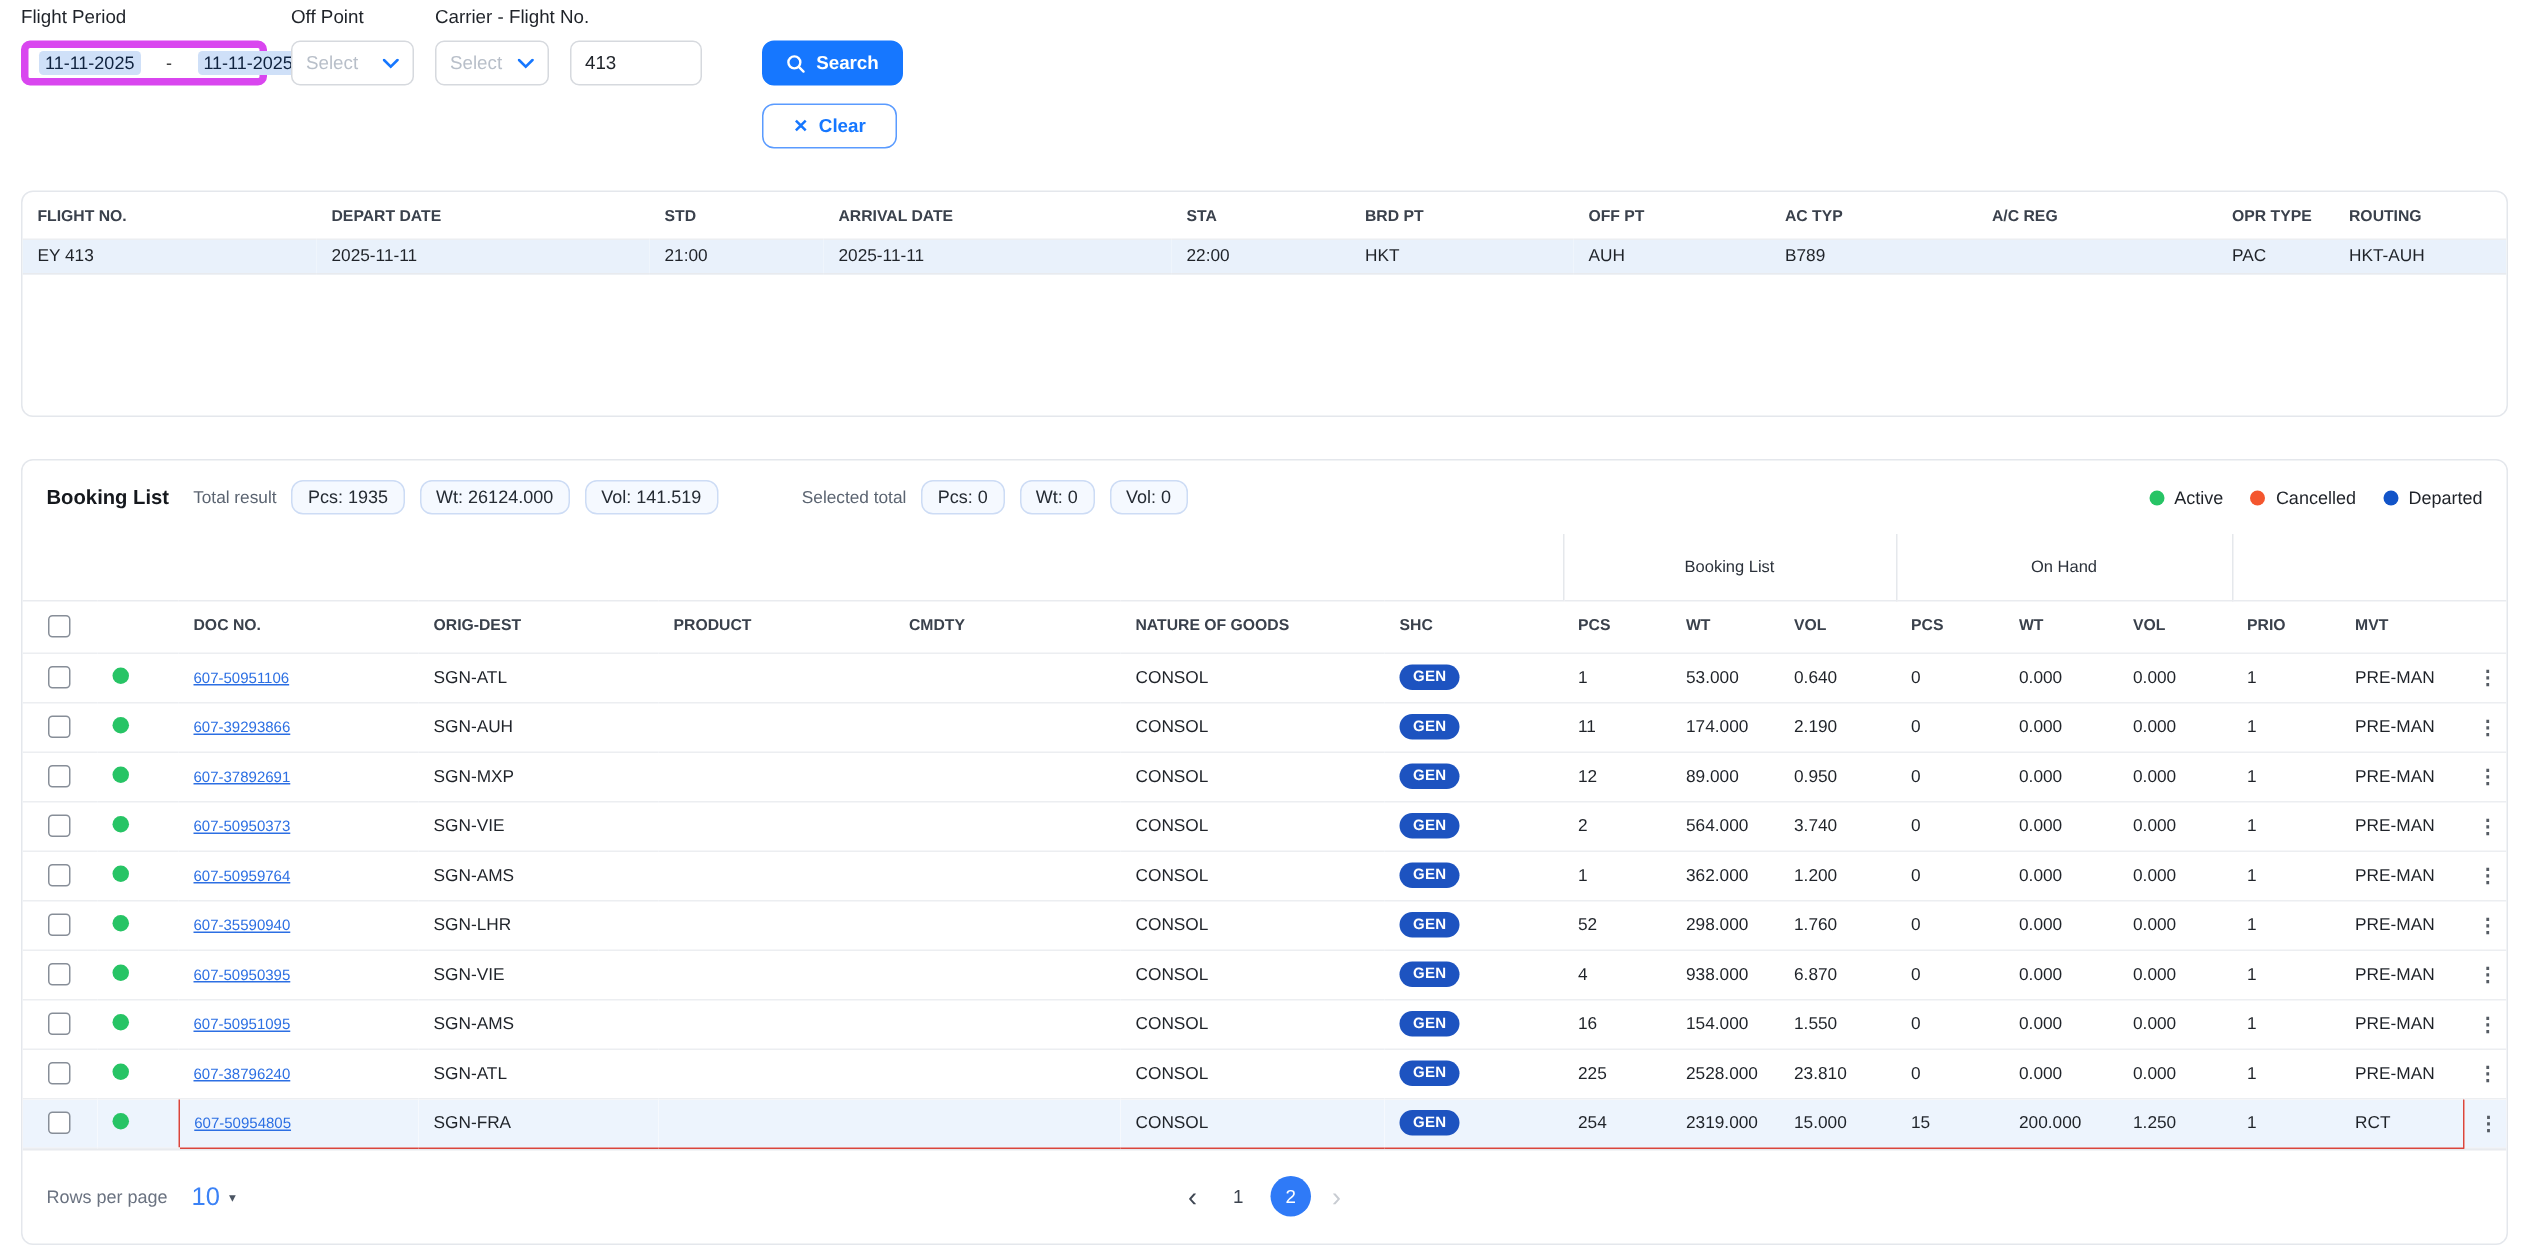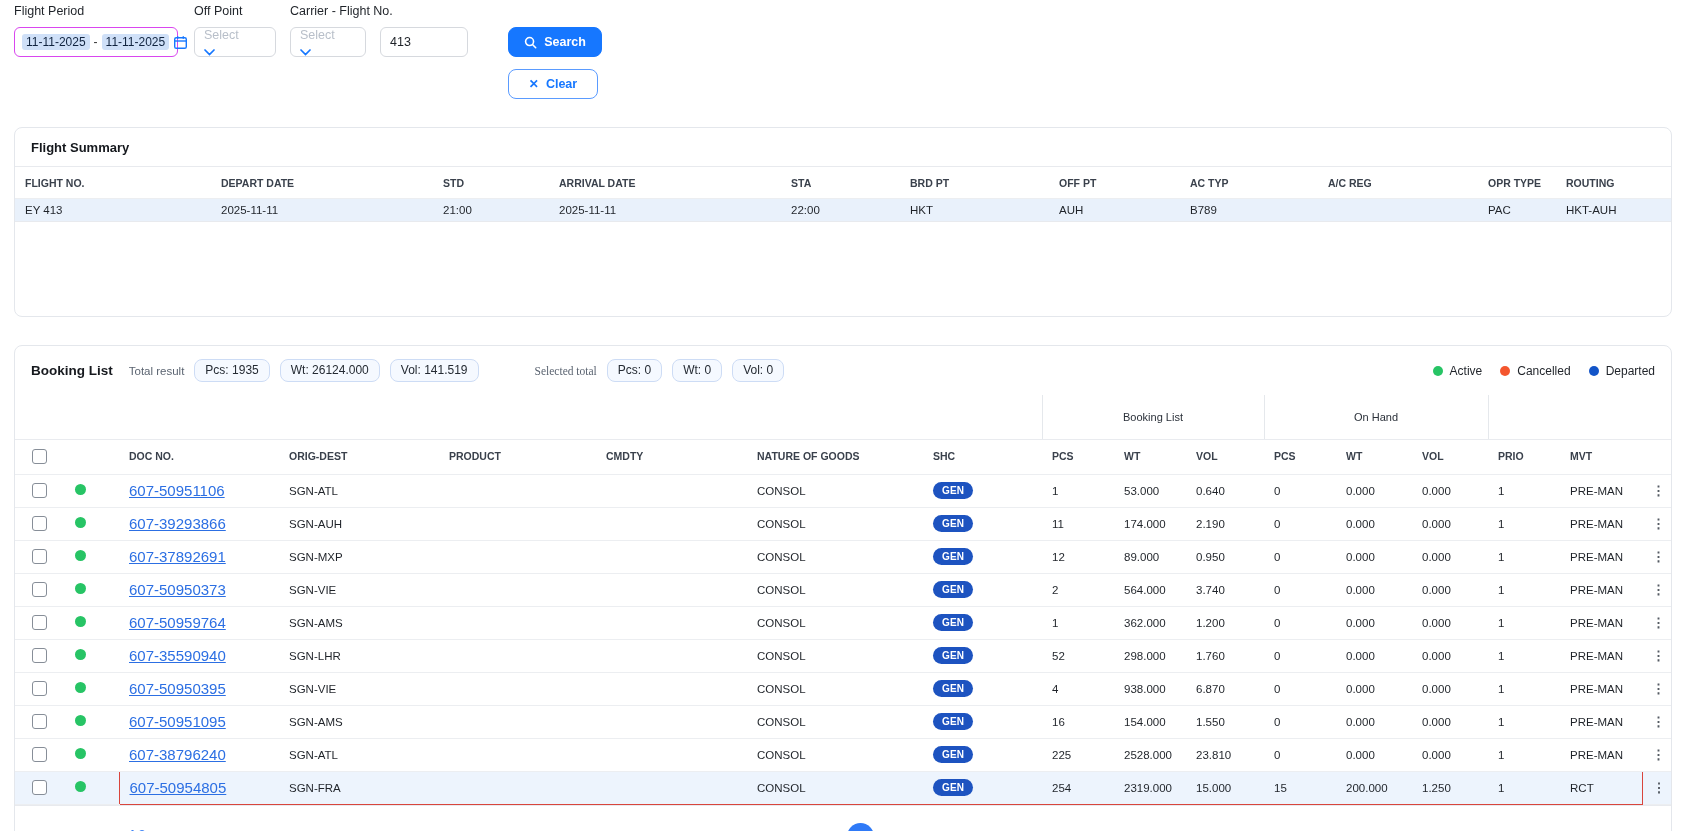--- a/index.html
+++ b/index.html
@@ -5,27 +5,27 @@
   * { box-sizing: border-box; margin: 0; padding: 0; }
   html,body { width:1686px; height:831px; overflow:hidden; background:#fff;
     font-family:"Liberation Sans", sans-serif; color:#1f2329; }
   .page { padding:4px 14px 0 14px; }
 
   
   .filters { display:flex; align-items:flex-start; }
   .fgroup { display:flex; flex-direction:column; gap:9px; }
   .flabel { font-size:12.5px; color:#1f2329; height:14px; }
   .ctrl-row { display:flex; gap:14px; }
-  .date-range { width:164px; height:30px; border:1px solid #d946ef; border-radius:6px;
-    display:flex; align-items:center; gap:4px; padding:0 7px; background:#fff; }
+  .date-range { width:164px; height:30px; border:5px solid #d946ef; border-radius:6px;
+    display:flex; align-items:center; gap:17px; padding:0 7px; background:#fff; }
   .date-chip { background:#cfe0f8; color:#10233f; font-size:12px; padding:1px 4px; border-radius:3px; white-space:nowrap; }
   .date-sep { font-size:12px; color:#333; }
   .cal-icon { margin-left:auto; display:flex; }
   .sel { width:82px; height:30px; border:1px solid #d6d9de; border-radius:6px; background:#fff;
-    display:flex; align-items:flex-start; justify-content:space-between; padding:0 9px;flex-direction:column; }
+    display:flex; align-items:center; justify-content:space-between; padding:0 9px; }
   .sel .ph { color:#b8bfc9; font-size:12.5px; }
   .txt-input { width:88px; height:30px; border:1px solid #d6d9de; border-radius:6px;
     padding:0 9px; font-size:12.5px; color:#1f2329; font-family:inherit; outline:none; }
   .g-off { margin-left:16px; }
   .g-carrier { margin-left:14px; }
   .btns { flex-direction:column; gap:12px; padding-top:23px; margin-left:40px; }
   .btn { height:30px; border-radius:8px; display:inline-flex; align-items:center; justify-content:center;
     gap:7px; font-size:12.5px; font-weight:700; cursor:pointer; font-family:inherit; }
   .btn-search { width:94px; background:#1677ff; color:#fff; border:1px solid #1677ff; }
   .btn-clear { width:90px; background:#fff; color:#1677ff; border:1px solid #5a9bff; }
@@ -45,39 +45,39 @@
   .fs-row { background:#e9f1fb; }
   .fs-td { font-size:11.5px; color:#1f2329; padding:5px 10px; border-bottom:1px solid #e8eaee; white-space:nowrap; }
   .fs-spacer { height:94px; }
 
   
   .bk-head { display:flex; align-items:center; padding:13px 16px; gap:10px; }
   .bk-title { font-size:13.5px; font-weight:700; color:#15181d; margin-right:6px; }
   .muted { font-size:11.5px; color:#5b6471; }
   .pill { font-size:12px; color:#252b33; background:#f5f9ff; border:1px solid #cddcf5;
     border-radius:8px; padding:3px 10px 4px 10px; white-space:nowrap; }
-  .sel-total { margin-left:46px;font-family:Liberation Serif, serif; }
+  .sel-total { margin-left:46px; }
   .legend { margin-left:auto; display:flex; align-items:center; gap:18px; }
   .legend-item { display:flex; align-items:center; gap:7px; font-size:12px; color:#1f2329; }
   .legend-dot { width:10px; height:10px; border-radius:50%; display:inline-block; }
 
   
   .grp-row th { border-bottom:1px solid #e9ebef; height:44px; font-size:11px; font-weight:500;
     color:#2b313a; text-align:center; vertical-align:middle; }
   .gb { border-left:1px solid #e5e8ec; border-right:1px solid #e5e8ec; }
   .gb2 { border-right:1px solid #e5e8ec; }
   .b-th { text-align:left; font-size:10.5px; font-weight:600; color:#3a414c;
     padding:9px 10px 10px 10px; border-bottom:1px solid #eceef1; white-space:nowrap; }
   .b-td { font-size:11.5px; color:#1f2329; padding:0 10px; height:33px;
     border-bottom:1px solid #eceef1; white-space:nowrap; overflow:hidden; }
   .cb-col { padding-left:17px; }
   input[type="checkbox"] { appearance:none; -webkit-appearance:none; width:15px; height:15px;
     border:1.6px solid #878e98; border-radius:3px; background:#fff; cursor:pointer; vertical-align:middle; display:inline-block; }
   .dot { width:11px; height:11px; border-radius:50%; display:inline-block; }
-  .doc-link { color:#2c6fe3; font-size:15px; text-decoration:underline;text-align:center; }
+  .doc-link { color:#2c6fe3; font-size:10px; text-decoration:underline;text-align:center; }
   .shc-badge { display:inline-block; color:#fff; font-size:10px; font-weight:700;
     padding:2.5px 9px 3px 9px; border-radius:10px; letter-spacing:.2px; }
   .kebab { color:#555b63; font-size:13px; font-weight:700; cursor:pointer; }
   tr.hl td { background:#edf4fd; }
   tr.hl td:nth-child(n+3):nth-child(-n+16) { border-top:1.5px solid #d9453c; border-bottom:1.5px solid #d9453c; }
   tr.hl td:nth-child(3)  { border-left:1.5px solid #d9453c; }
   tr.hl td:nth-child(16) { border-right:1.5px solid #d9453c; }
 
   
   .pag-bar { border-top:1px solid #e8eaee; height:63px; display:flex; align-items:center;
@@ -156,21 +156,20 @@
         <span>Search</span>
       </button>
       <button class="btn btn-clear">
         <span class="x-glyph">✕</span>
         <span>Clear</span>
       </button>
     </div>
   </div>
 
   <div class="panel panel-fs">
-    <div class="fs-title">Flight Summary</div>
     <table>
       <colgroup>
         <col style="width:196px">
           <col style="width:222px">
           <col style="width:116px">
           <col style="width:232px">
         <col style="width:119px">
           <col style="width:149px">
           <col style="width:131px">
           <col style="width:138px">

